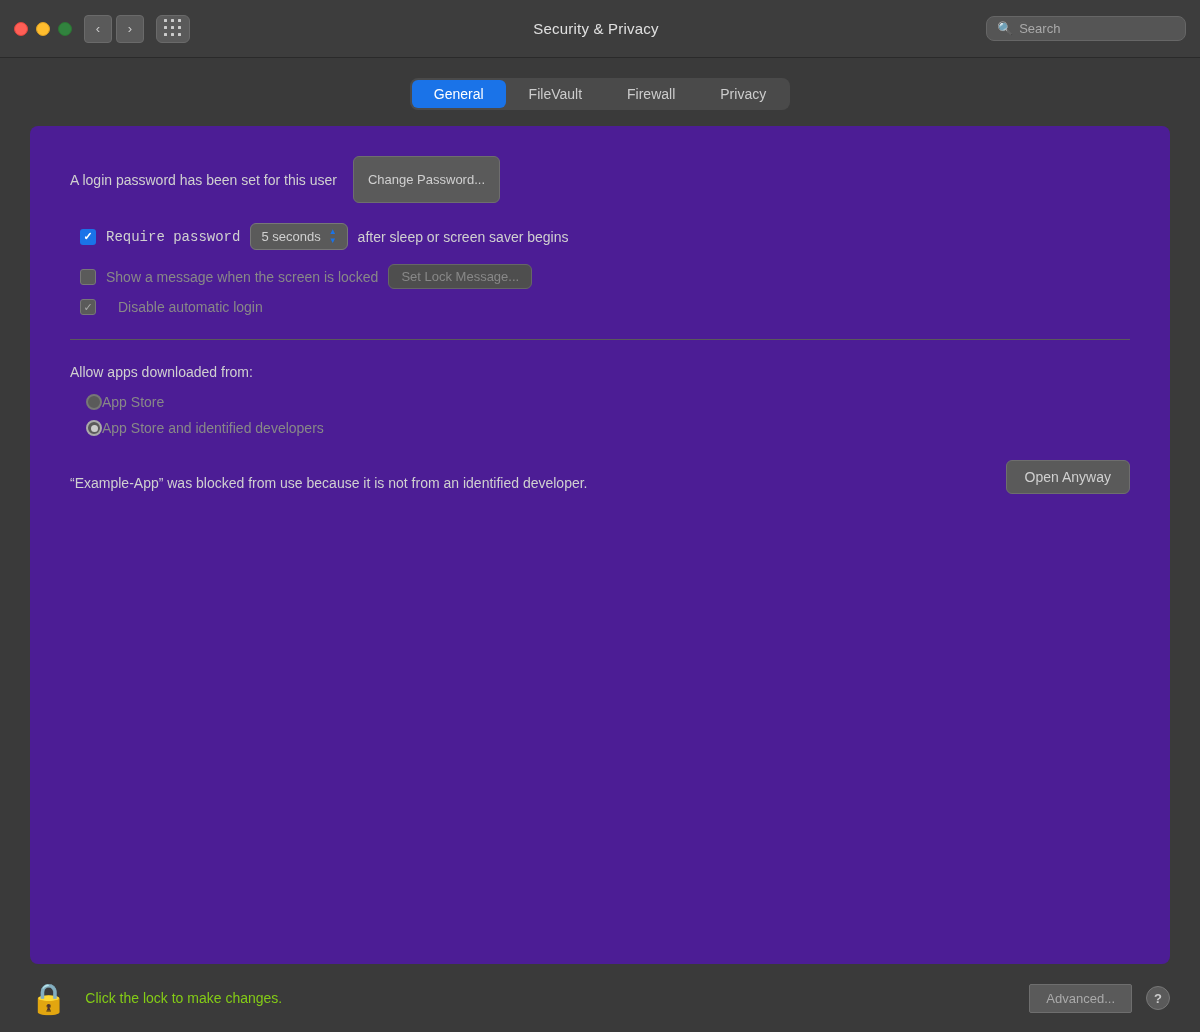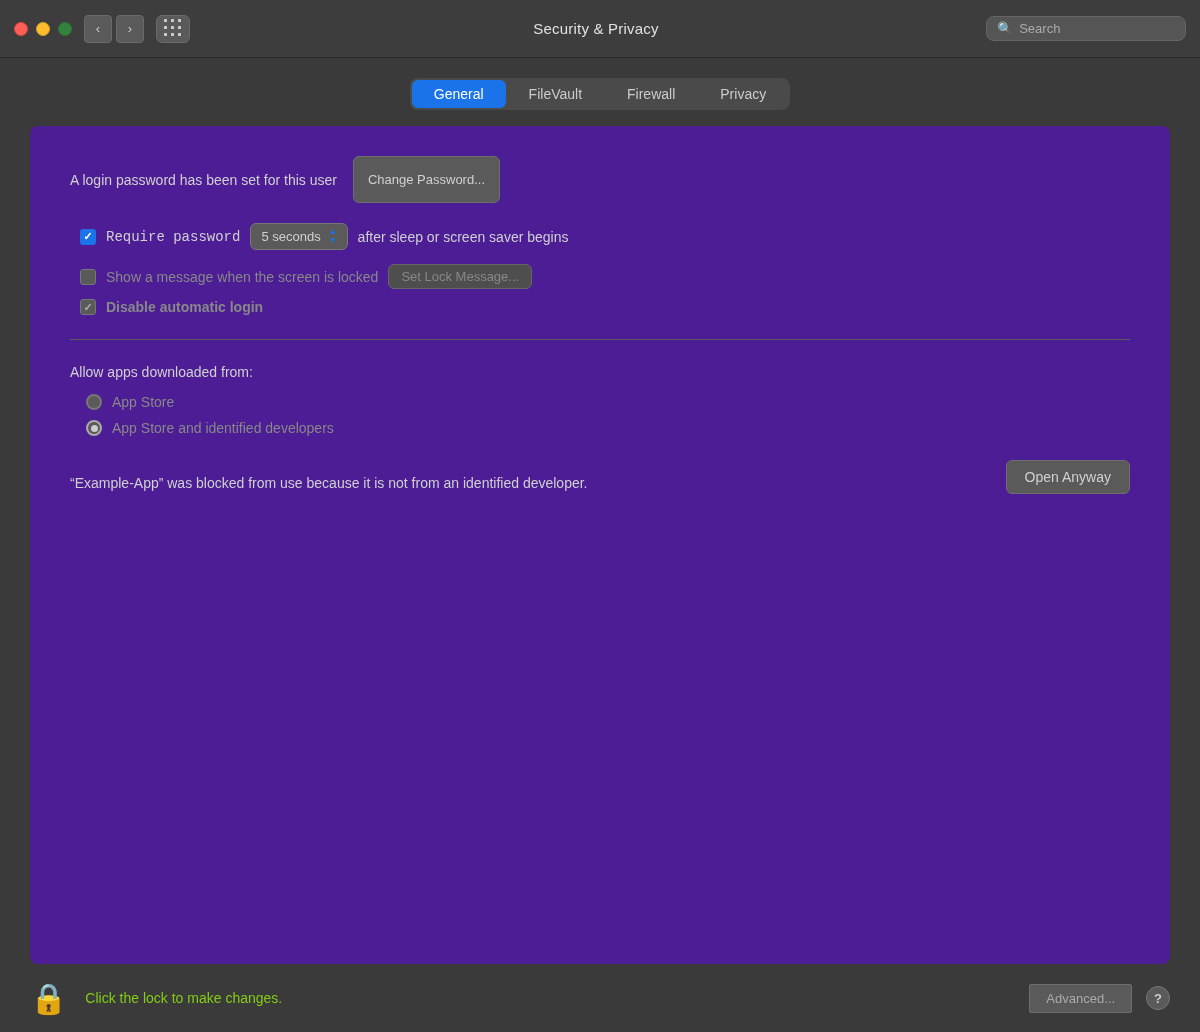--- a/index.html
+++ b/index.html
@@ -308,23 +308,22 @@
       border-radius: 6px;
       color: #888;
       padding: 4px 12px;
       font-size: 13px;
       cursor: pointer;
     }
 
     .disable-login-row {
       display: flex;
       align-items: center;
-      gap: 10px;
+      gap: 22px;
       padding-left: 10px;
-      font-weight: bold;
     }
 
     .disable-label {
       color: #888;
       font-size: 14px;
     }
 
     
     .divider {
       border: none;
@@ -335,21 +334,20 @@
     
     .downloads-label {
       color: #d0d0d0;
       font-size: 14px;
       margin-bottom: 14px;
     }
 
     .radio-row {
       display: flex;
       align-items: center;
-      gap: 10px;
       margin-bottom: 10px;
       padding-left: 16px;
     }
 
     .radio-btn {
       width: 16px;
       height: 16px;
       border-radius: 50%;
       background: #5a5a5a;
       border: 2px solid #777;

